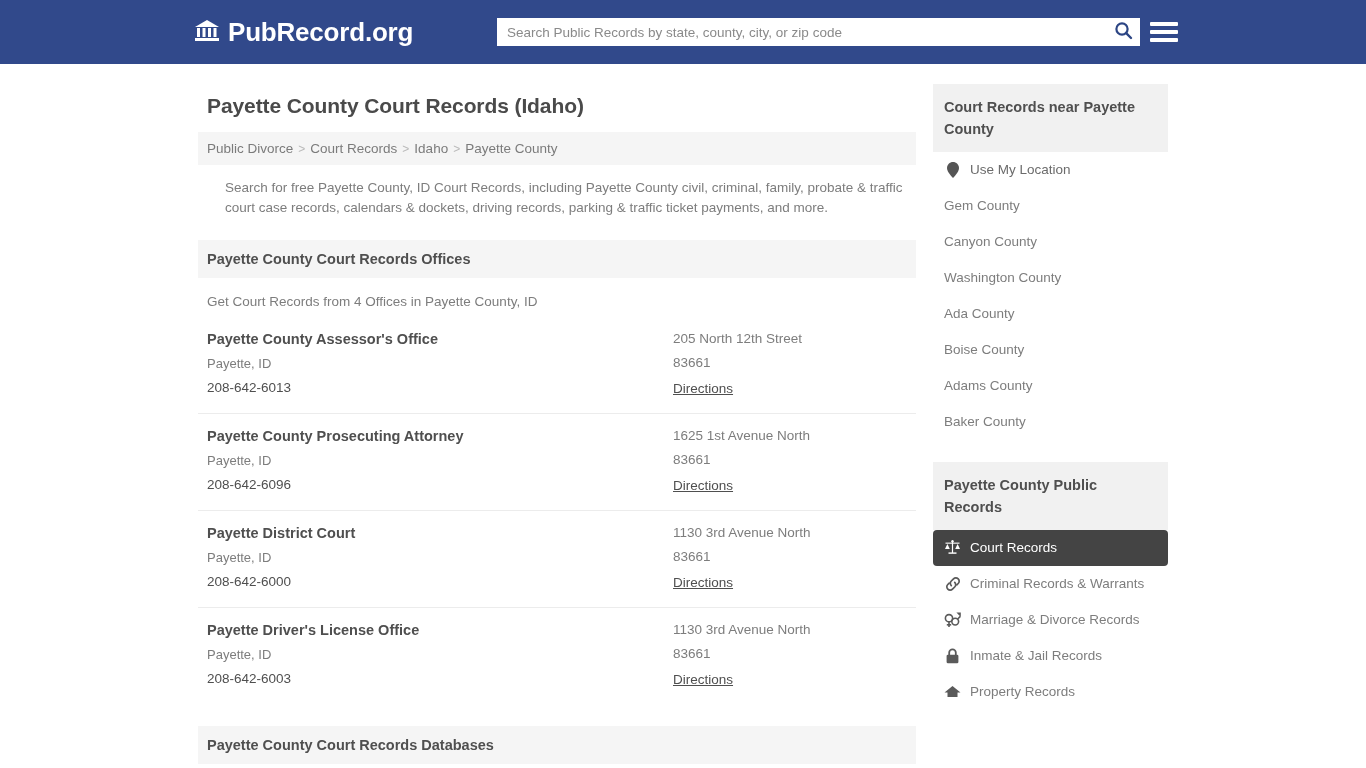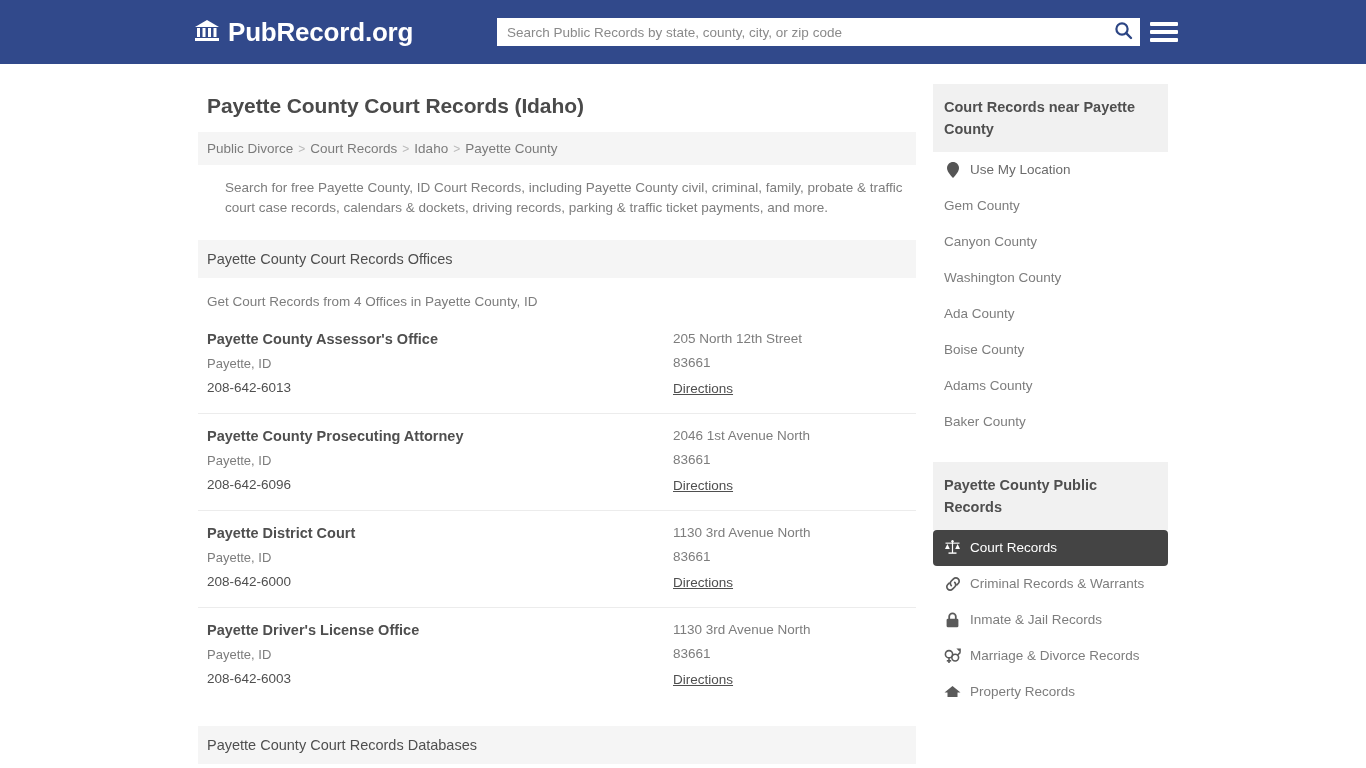--- a/index.html
+++ b/index.html
@@ -140,21 +140,21 @@
     font-size: 13.5px;
     line-height: 20px;
     color: #7d7d7d;
     max-width: 710px;
   }
 
   .section-head {
     background: #f5f5f5;
     padding: 11px 9px;
     font-size: 14.5px;
-    font-weight: normal;
+    font-weight: bold;
     color: #4f4f4f;
     margin-top: 22px;
   }
 
   .section-sub {
     margin: 16px 9px 0 9px;
     font-size: 13.5px;
     color: #7d7d7d;
   }
 
@@ -311,21 +311,21 @@
           </div>
         </div>
 
         <div class="office">
           <div class="office-left">
             <div class="office-name">Payette County Prosecuting Attorney</div>
             <div class="office-line">Payette, ID</div>
             <div class="office-phone">208-642-6096</div>
           </div>
           <div class="office-right">
-            <div class="office-addr">2046 1st Avenue North</div>
+            <div class="office-addr">1625 1st Avenue North</div>
             <div class="office-addr">83661</div>
             <a class="directions">Directions</a>
           </div>
         </div>
 
         <div class="office">
           <div class="office-left">
             <div class="office-name">Payette District Court</div>
             <div class="office-line">Payette, ID</div>
             <div class="office-phone">208-642-6000</div>
@@ -419,44 +419,44 @@
               <svg width="16" height="16" viewBox="0 0 16 16">
                 <path d="M6.3 9.7a3.3 3.3 0 0 1 0-4.7l2.2-2.2a3.3 3.3 0 1 1 4.7 4.7l-1.4 1.4" fill="none" stroke="#5a5a5a" stroke-width="1.7" stroke-linecap="round"></path>
                 <path d="M9.7 6.3a3.3 3.3 0 0 1 0 4.7l-2.2 2.2a3.3 3.3 0 1 1-4.7-4.7l1.4-1.4" fill="none" stroke="#5a5a5a" stroke-width="1.7" stroke-linecap="round"></path>
               </svg>
             </span>
             <span>Criminal Records &amp; Warrants</span>
           </li>
 
           <li class="side-item records">
             <span class="side-ico">
-              <svg width="13" height="16" viewBox="0 0 13 16">
-                <path d="M3.2 7V4.6a3.3 3.3 0 0 1 6.6 0V7" fill="none" stroke="#5a5a5a" stroke-width="1.8"></path>
-                <rect x="0.6" y="6.7" width="11.8" height="8.6" rx="1.4" fill="#5a5a5a"></rect>
-              </svg>
-            </span>
-            <span>Inmate &amp; Jail Records</span>
-          </li>
-
-          <li class="side-item records">
-            <span class="side-ico">
               <svg width="17" height="16" viewBox="0 0 17 16">
                 <circle cx="5" cy="6.2" r="3.6" fill="none" stroke="#5a5a5a" stroke-width="1.6"></circle>
                 <line x1="5" y1="9.8" x2="5" y2="15" stroke="#5a5a5a" stroke-width="1.6"></line>
                 <line x1="2.8" y1="12.8" x2="7.2" y2="12.8" stroke="#5a5a5a" stroke-width="1.6"></line>
                 <circle cx="11.2" cy="9.6" r="3.4" fill="none" stroke="#5a5a5a" stroke-width="1.6"></circle>
                 <line x1="13.5" y1="7.2" x2="16.3" y2="4.4" stroke="#5a5a5a" stroke-width="1.6"></line>
                 <polygon points="16.8,0.6 16.8,5.1 12.4,0.6" fill="#5a5a5a"></polygon>
               </svg>
             </span>
             <span>Marriage &amp; Divorce Records</span>
           </li>
 
           <li class="side-item records">
             <span class="side-ico">
+              <svg width="13" height="16" viewBox="0 0 13 16">
+                <path d="M3.2 7V4.6a3.3 3.3 0 0 1 6.6 0V7" fill="none" stroke="#5a5a5a" stroke-width="1.8"></path>
+                <rect x="0.6" y="6.7" width="11.8" height="8.6" rx="1.4" fill="#5a5a5a"></rect>
+              </svg>
+            </span>
+            <span>Inmate &amp; Jail Records</span>
+          </li>
+
+          <li class="side-item records">
+            <span class="side-ico">
               <svg width="17" height="13" viewBox="0 0 17 13">
                 <polygon points="8.5,1 16.5,7.5 13.5,7.5 13.5,12 3.5,12 3.5,7.5 0.5,7.5" fill="#5a5a5a"></polygon>
               </svg>
             </span>
             <span>Property Records</span>
           </li>
 
         </ul>
       </div>
 

